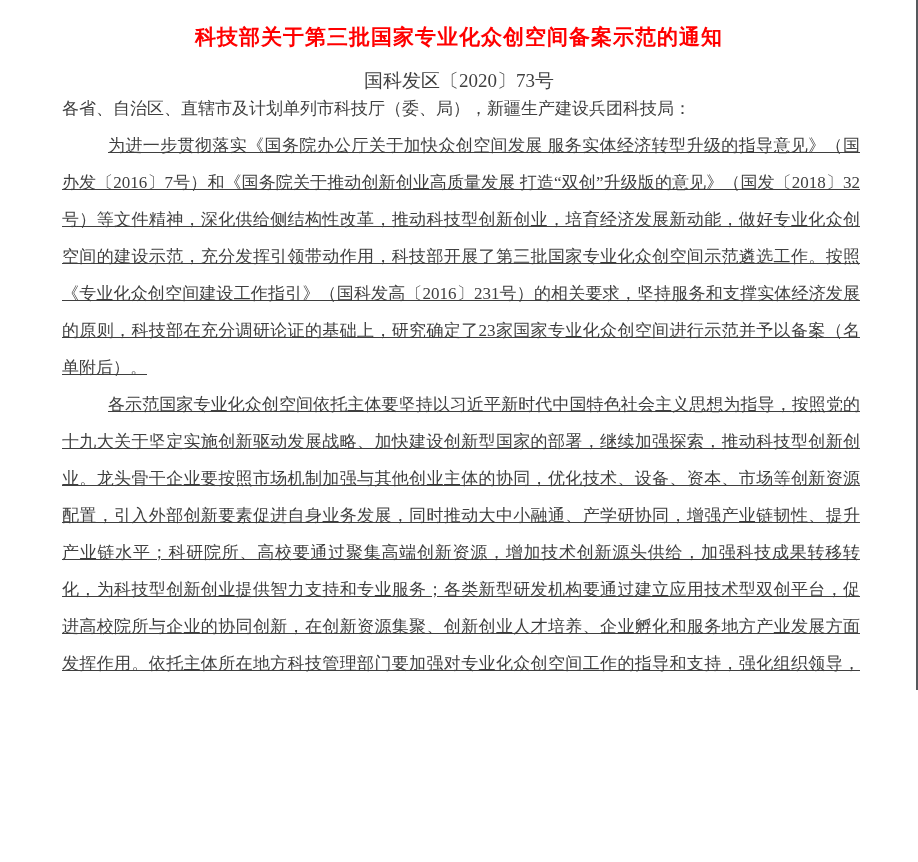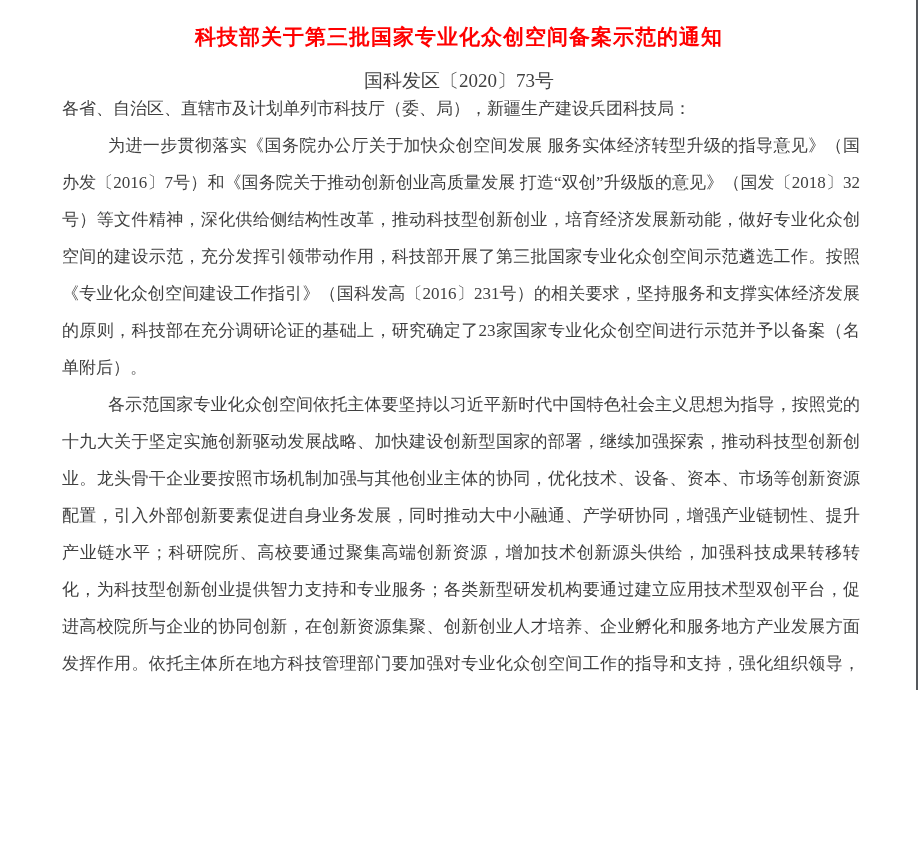--- a/index.html
+++ b/index.html
@@ -30,20 +30,21 @@
   .doc-body {
     padding: 0 58px 0 62px;
     font-size: 17px;
     line-height: 37px;
   }
   .doc-body p { margin: 0; }
   .salutation { text-align: left; }
   .para {
     text-align: justify;
     text-indent: 46px;
+    text-decoration: underline;
   }
   .closing {
     margin-top: 8px !important;
     text-indent: 46px;
   }
   .attachment { text-indent: 46px; }
   .signature {
     margin-left: 483px;
     width: 130px;
     text-align: center;

